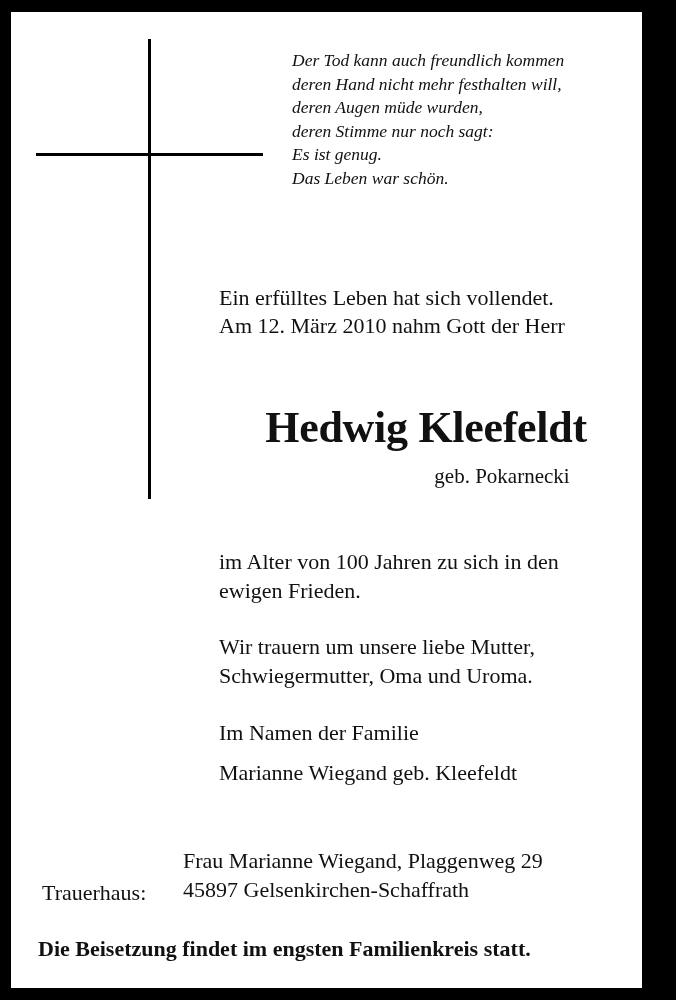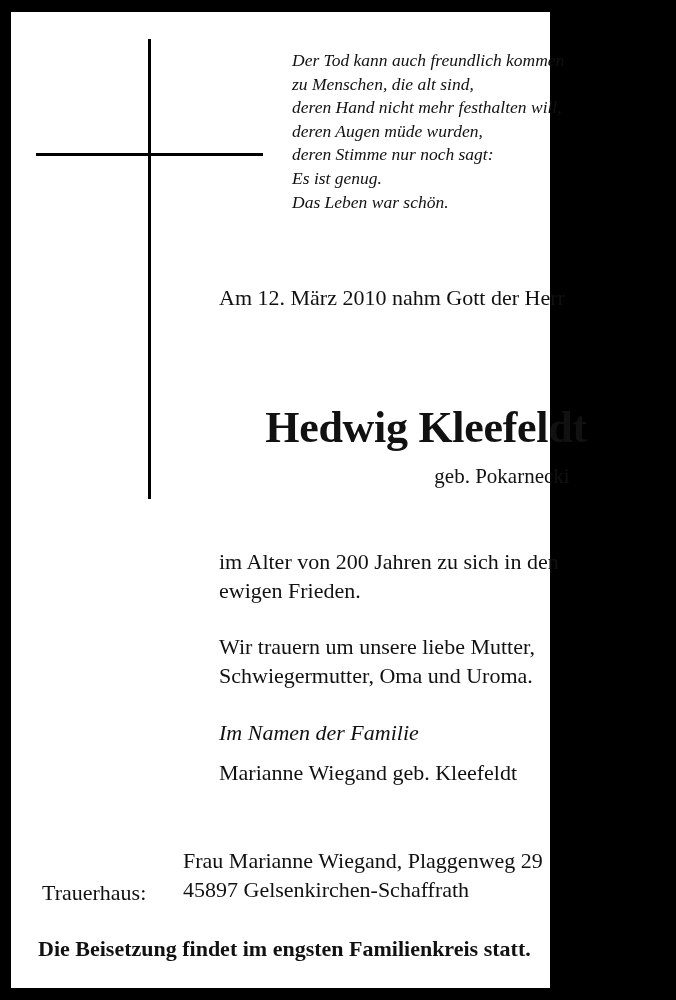--- a/index.html
+++ b/index.html
@@ -3,21 +3,21 @@
   <meta charset="utf-8">
   <style>
     html, body { margin: 0; padding: 0; }
     body {
       width: 676px; height: 1000px; background: #000;
       position: relative; overflow: hidden;
       font-family: "Liberation Serif", "DejaVu Serif", serif;
       color: #111;
     }
     .page {
-      position: absolute; left: 11px; top: 12px; width: 539px; height: 976px;
+      position: absolute; left: 11px; top: 12px; width: 631px; height: 976px;
       background: #fff;
     }
     .cross-v { position: absolute; left: 137px; top: 27px; width: 3px; height: 460px; background: #000; }
     .cross-h { position: absolute; left: 25px; top: 141px; width: 227px; height: 3px; background: #000; }
     .poem {
       position: absolute; left: 281px; top: 37px;
       font-style: italic; font-size: 17.5px; line-height: 23.6px;
     }
     .poem div { white-space: nowrap; }
     .intro {
@@ -30,21 +30,21 @@
       letter-spacing: -0.3px;
     }
     .maiden {
       position: absolute; left: 208px; top: 452px; width: 330px; text-align: center;
       font-size: 21px; line-height: 24px; white-space: nowrap;
       padding-left: 152px; box-sizing: border-box; width: 414px;
     }
     .para { position: absolute; left: 208px; font-size: 22px; line-height: 29px; white-space: nowrap; }
     .p1 { top: 535px; }
     .p2 { top: 620px; }
-    .p3 { top: 706px; font-style: italic; }
+    .p3 { top: 706px; }
     .p4 { top: 746px; }
     .p4 b { font-weight: normal; }
     .mourning {
       position: absolute; left: 31px; top: 834px;
       font-size: 22px; line-height: 29px; white-space: nowrap;
     }
     .mourning .label { position: absolute; left: 0; top: 0; margin-top: 32px; }
     .mourning .addr { position: absolute; left: 141px; top: 0; }
     .burial {
       position: absolute; left: 27px; top: 922px;
@@ -55,37 +55,37 @@
 <body>
 
 <div class="page">
   <div>
     <div class="cross-v"></div>
     <div class="cross-h"></div>
   </div>
 
   <div class="poem">
     <div>Der Tod kann auch freundlich kommen</div>
-    <div>zu Menschen, die alt sind,</div>
     <div>deren Hand nicht mehr festhalten will,</div>
     <div>deren Augen müde wurden,</div>
     <div>deren Stimme nur noch sagt:</div>
     <div>Es ist genug.</div>
     <div>Das Leben war schön.</div>
   </div>
 
   <div class="intro">
+    <div>Ein erfülltes Leben hat sich vollendet.</div>
     <div>Am 12. März 2010 nahm Gott der Herr</div>
   </div>
 
   <div class="name">Hedwig Kleefeldt</div>
   <div class="maiden">geb. Pokarnecki</div>
 
   <div class="para p1">
-    <div>im Alter von 200 Jahren zu sich in den</div>
+    <div>im Alter von 100 Jahren zu sich in den</div>
     <div>ewigen Frieden.</div>
   </div>
 
   <div class="para p2">
     <div>Wir trauern um unsere liebe Mutter,</div>
     <div>Schwiegermutter, Oma und Uroma.</div>
   </div>
 
   <div class="para p3">Im Namen der Familie</div>
 

